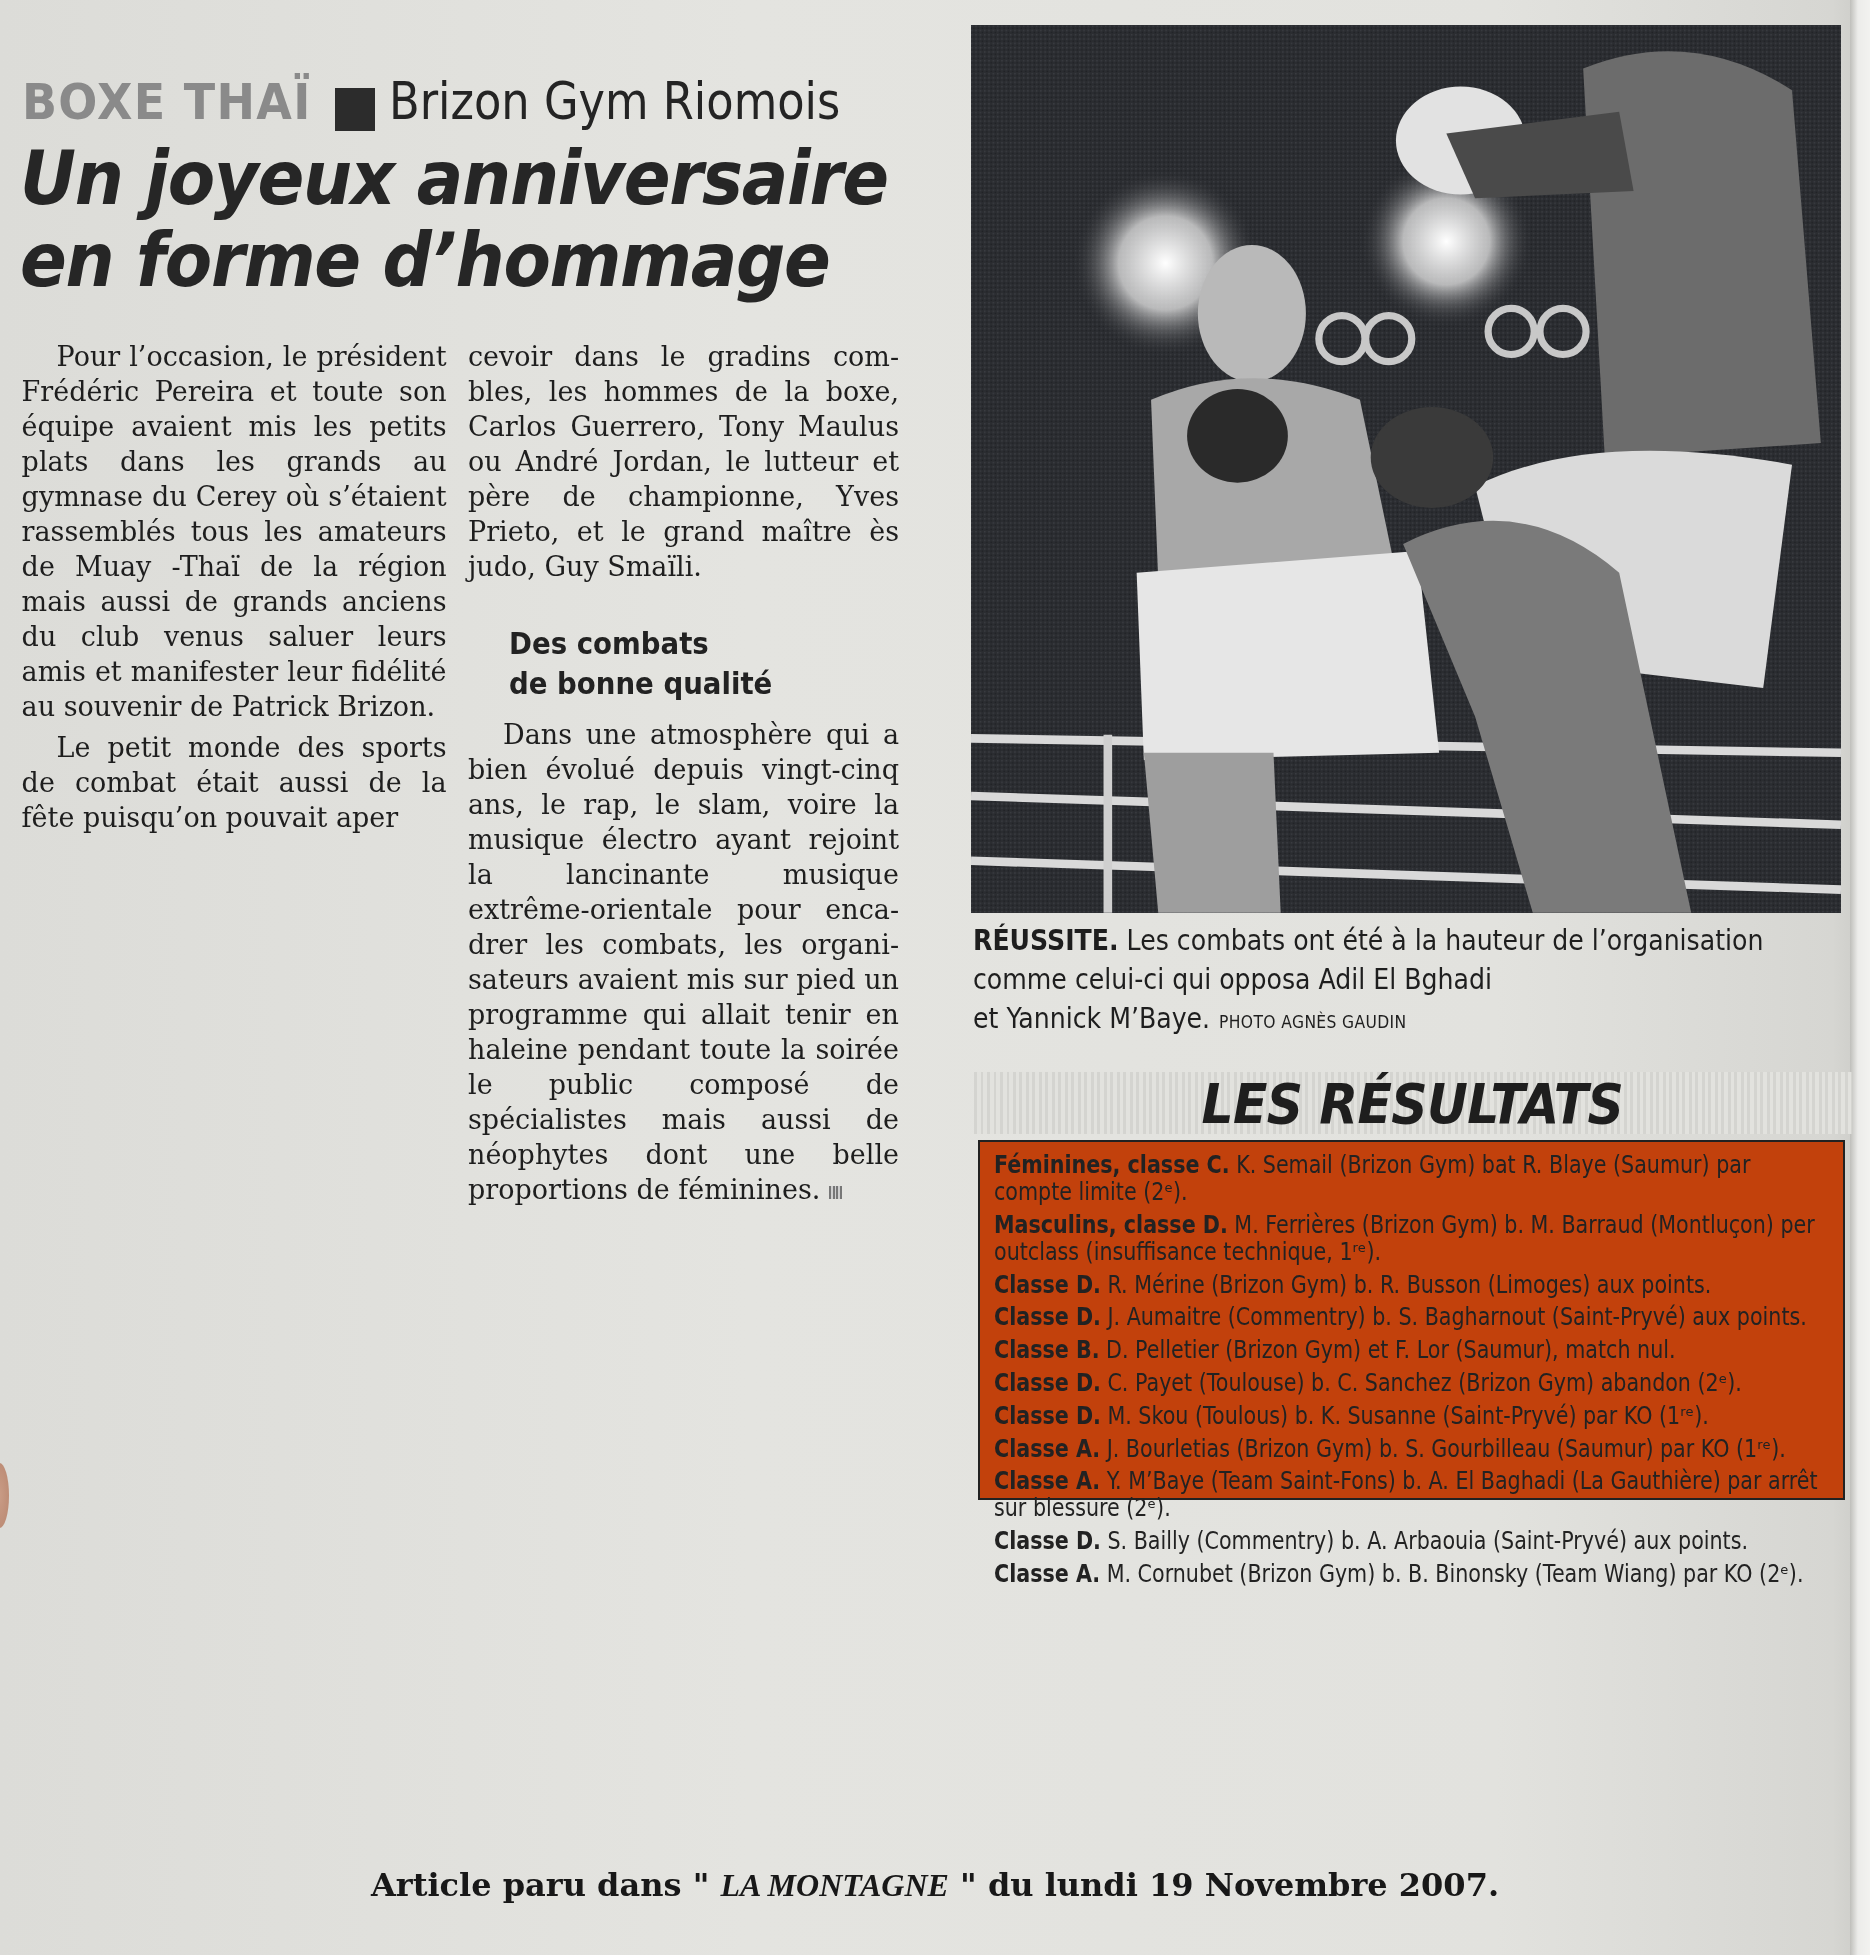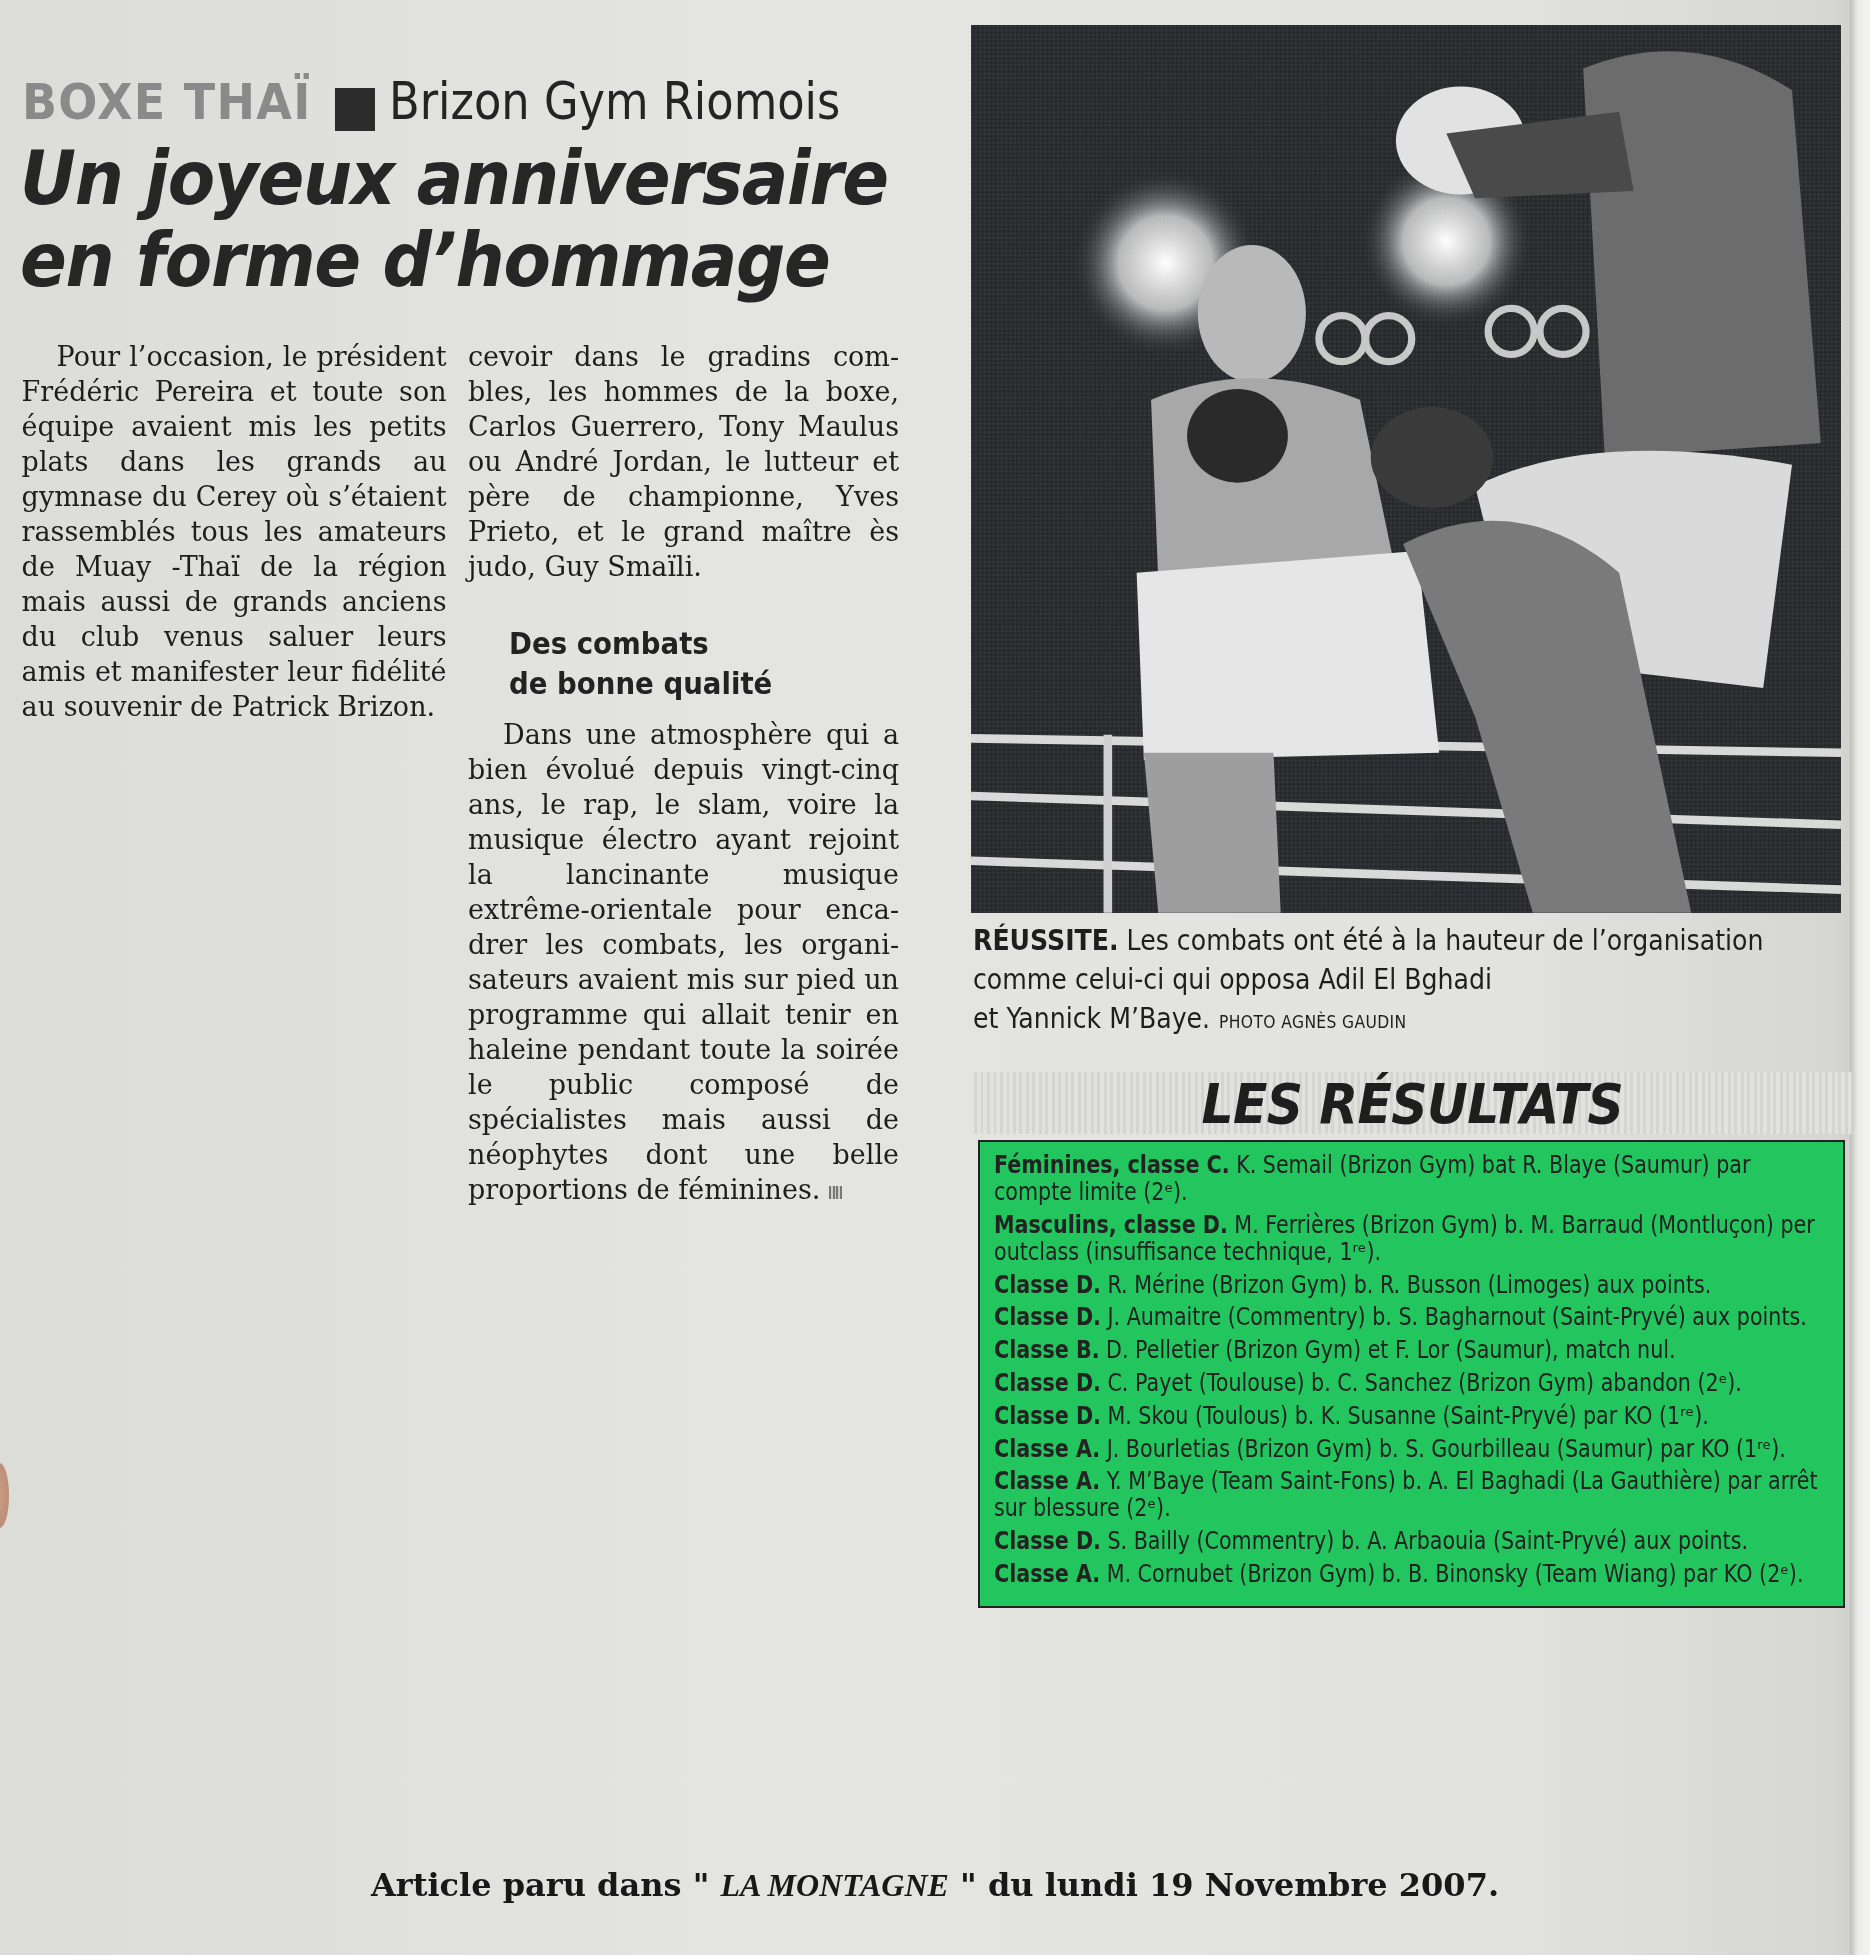--- a/index.html
+++ b/index.html
@@ -75,22 +75,22 @@
       position: absolute; left: 974px; top: 1072px; width: 878px; height: 62px;
       background: repeating-linear-gradient(90deg, #d4d4d0 0 2.9px, #e2e2de 2.9px 6.5px);
     }
     .results-title {
       position: absolute; left: 973px; top: 1081px; width: 879px; text-align: center;
       font-family: "DejaVu Sans", sans-serif; font-weight: bold; font-style: italic;
       font-size: 56px; line-height: 46px; color: #1e1e1e; letter-spacing: -0.7px;
     }
     .results-title span { display: inline-block; transform: scaleX(0.9); }
     .results-box {
-      position: absolute; left: 978px; top: 1140px; width: 867px; height: 468px;
-      border: 2.2px solid #222; background: #22c55e; box-sizing: border-box;
+      position: absolute; left: 978px; top: 1140px; width: 867px; height: 360px;
+      border: 2.2px solid #222; background: #c2410c; box-sizing: border-box;
       padding: 10px 13px 0 14.4px;
     }
     .result {
       font-family: "DejaVu Sans", sans-serif; font-size: 24px; line-height: 27px;
       margin-bottom: 5.8px; color: #222; transform: scaleX(0.86); transform-origin: left top;
       width: 973px;
     }
     .result .cls { font-weight: bold; }
     
     .footer {
@@ -110,20 +110,21 @@
   <span class="square"></span>
   <span class="club">Brizon Gym Riomois</span>
 </div>
 <div class="headline">
   <div>Un joyeux anniversaire</div>
   <div>en forme d’hommage</div>
 </div>
 
 <div class="col col1">
   <p>Pour l’occasion, le prési­dent Frédéric Pereira et toute son équipe avaient mis les petits plats dans les grands au gymnase du Cerey où s’étaient rassemblés tous les amateurs de Muay -Thaï de la région mais aussi de grands anciens du club venus saluer leurs amis et manifester leur fidélité au souvenir de Patrick Brizon.</p>
+  <p>Le petit monde des sports de combat était aussi de la fête puisqu’on pouvait aper­</p>
 </div>
 
 <div class="col col2">
   <p class="cont">cevoir dans le gradins com­bles, les hommes de la boxe, Carlos Guerrero, Tony Mau­lus ou André Jordan, le lut­teur et père de championne, Yves Prieto, et le grand maître ès judo, Guy Smaïli.</p>
   <div class="subhead">
     <div>Des combats</div>
     <div>de bonne qualité</div>
   </div>
   <p><span>Dans une atmosphère qui a bien évolué depuis vingt-cinq ans, le rap, le slam, voire la musique électro ayant re­joint la lancinante musique extrême-orientale pour enca­drer les combats, les organi­sateurs avaient mis sur pied un programme qui allait tenir en haleine pendant toute la soirée le public composé de spécialistes mais aussi de néophytes dont une belle proportions de féminines.</span><span class="end-mark"></span></p>
 </div>

